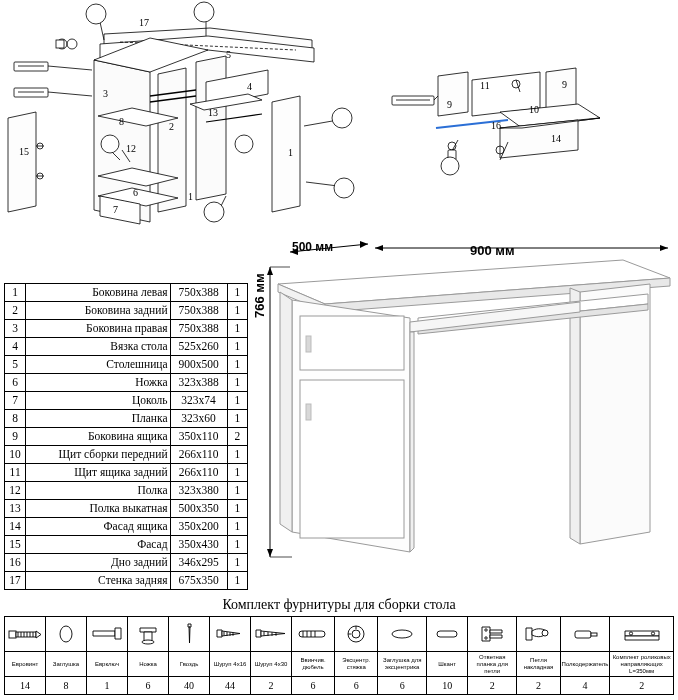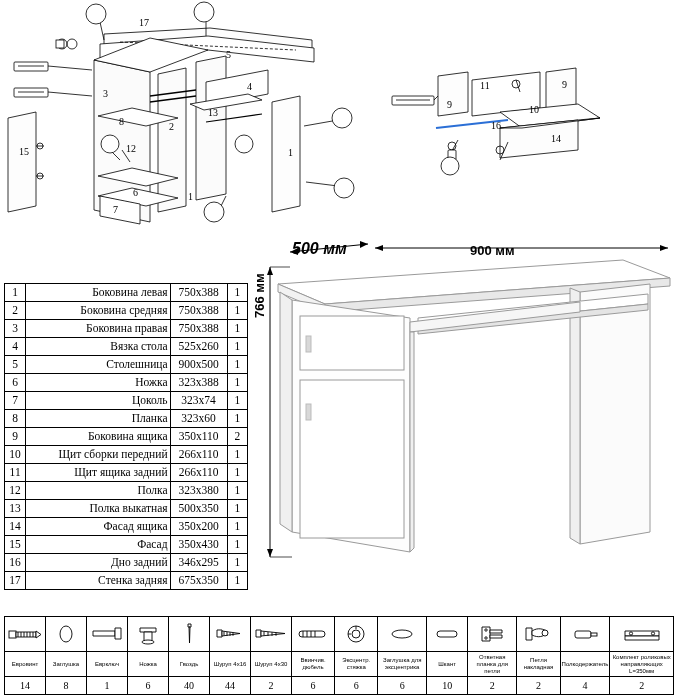--- a/index.html
+++ b/index.html
@@ -16,21 +16,21 @@
 
   
   .deskwrap{position:absolute;left:250px;top:232px;width:428px;height:360px;}
   .deskwrap svg{position:absolute;left:0;top:0;}
 
   .dimlabel{
     position:absolute;font-family:"Liberation Sans", sans-serif;
     font-weight:bold;font-size:13px;color:#000;
   }
   #dim-width{left:470px;top:243px;}
-  #dim-depth{left:292px;top:240px;font-size:16px;font-style:italic;}
+  #dim-depth{left:292px;top:240px;font-size:12px;}
   #dim-height{left:252px;top:318px;transform:rotate(-90deg);transform-origin:left top;}
 
   
   .parts{
     position:absolute;left:4px;top:283px;width:244px;
     border-collapse:collapse;font-size:11.5px;
   }
   .parts td{
     border:1px solid #000;padding:1px 2px;height:15px;line-height:13px;
   }
@@ -227,21 +227,21 @@
   <table class="parts">
     <tbody id="parts-body">
         <tr>
           <td class="num">1</td>
           <td class="name">Боковина левая</td>
           <td class="size">750х388</td>
           <td class="qty">1</td>
         </tr>
         <tr>
           <td class="num">2</td>
-          <td class="name">Боковина средняя</td>
+          <td class="name">Боковина задний</td>
           <td class="size">750х388</td>
           <td class="qty">1</td>
         </tr>
         <tr>
           <td class="num">3</td>
           <td class="name">Боковина правая</td>
           <td class="size">750х388</td>
           <td class="qty">1</td>
         </tr>
         <tr>
@@ -324,20 +324,21 @@
         </tr>
         <tr>
           <td class="num">17</td>
           <td class="name">Стенка задняя</td>
           <td class="size">675х350</td>
           <td class="qty">1</td>
         </tr>
       </tbody>
   </table>
 
+  <div class="hw-title">Комплект фурнитуры для сборки стола</div>
   <table class="hwtable">
     <tbody>
       <tr class="pics" id="hw-pics">
           <td>
             <svg width="40" height="30" viewBox="0 0 40 30" stroke="#000" fill="none" stroke-width="0.9">
               <rect x="4" y="12" width="7" height="7" fill="#fff"></rect>
               <path d="M11 13 h20 v5 h-20z" fill="#fff"></path>
               <path d="M13 13v5M16 13v5M19 13v5M22 13v5M25 13v5M28 13v5"></path>
               <path d="M31 12 l5 3.5 l-5 3.5z" fill="#fff"></path>
             </svg>

